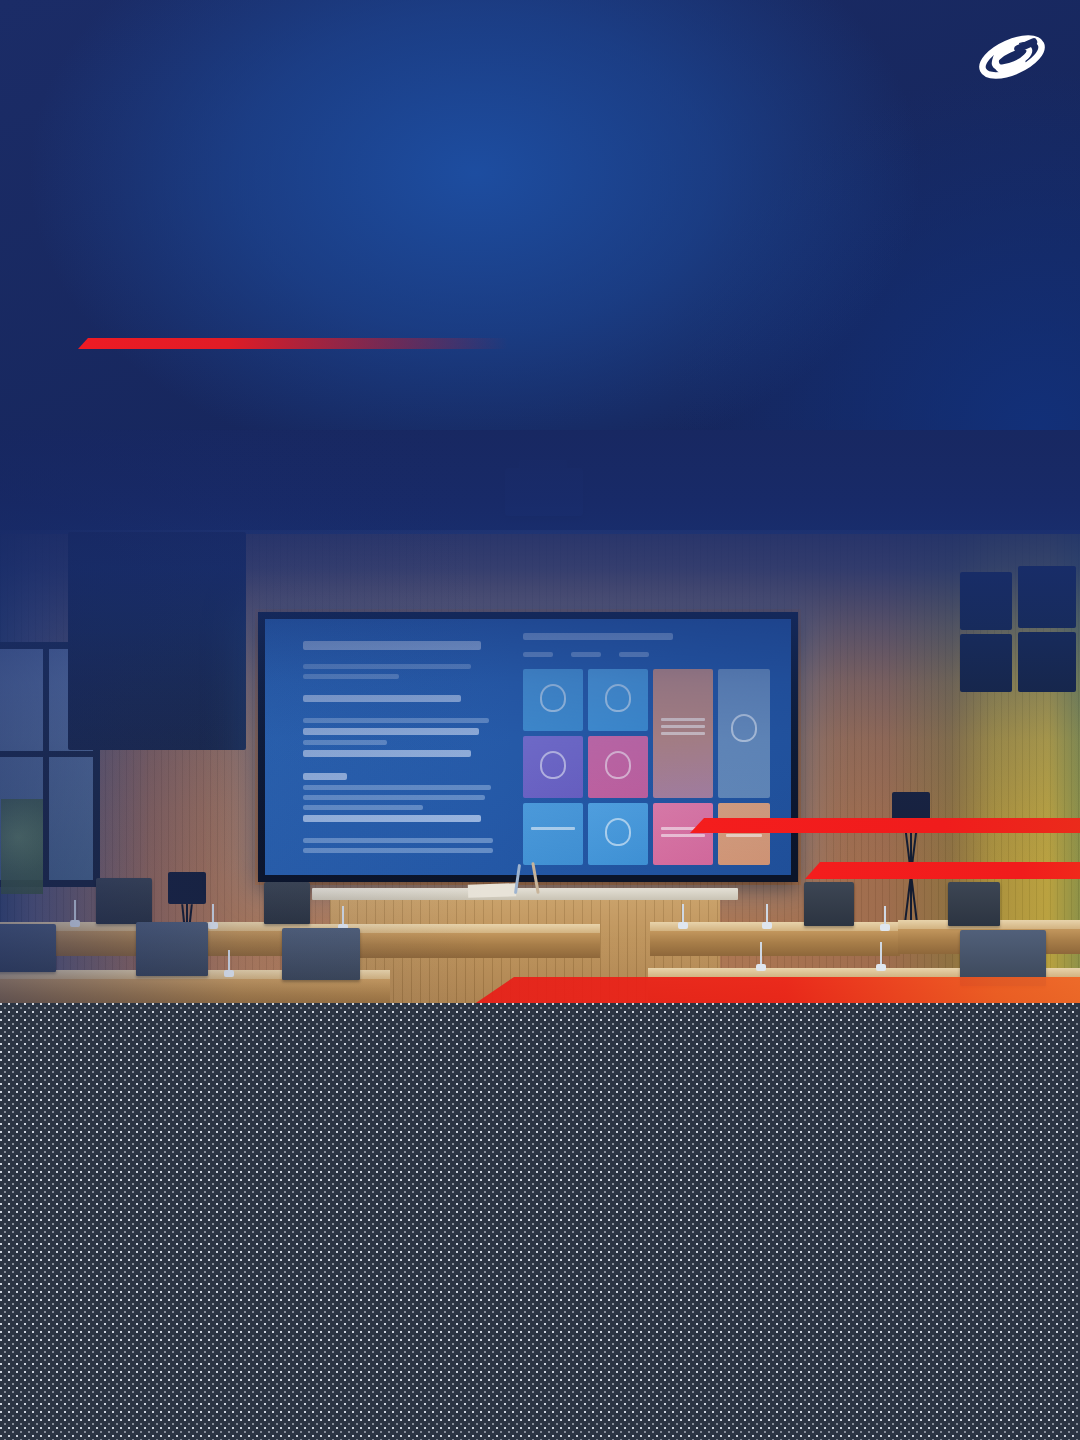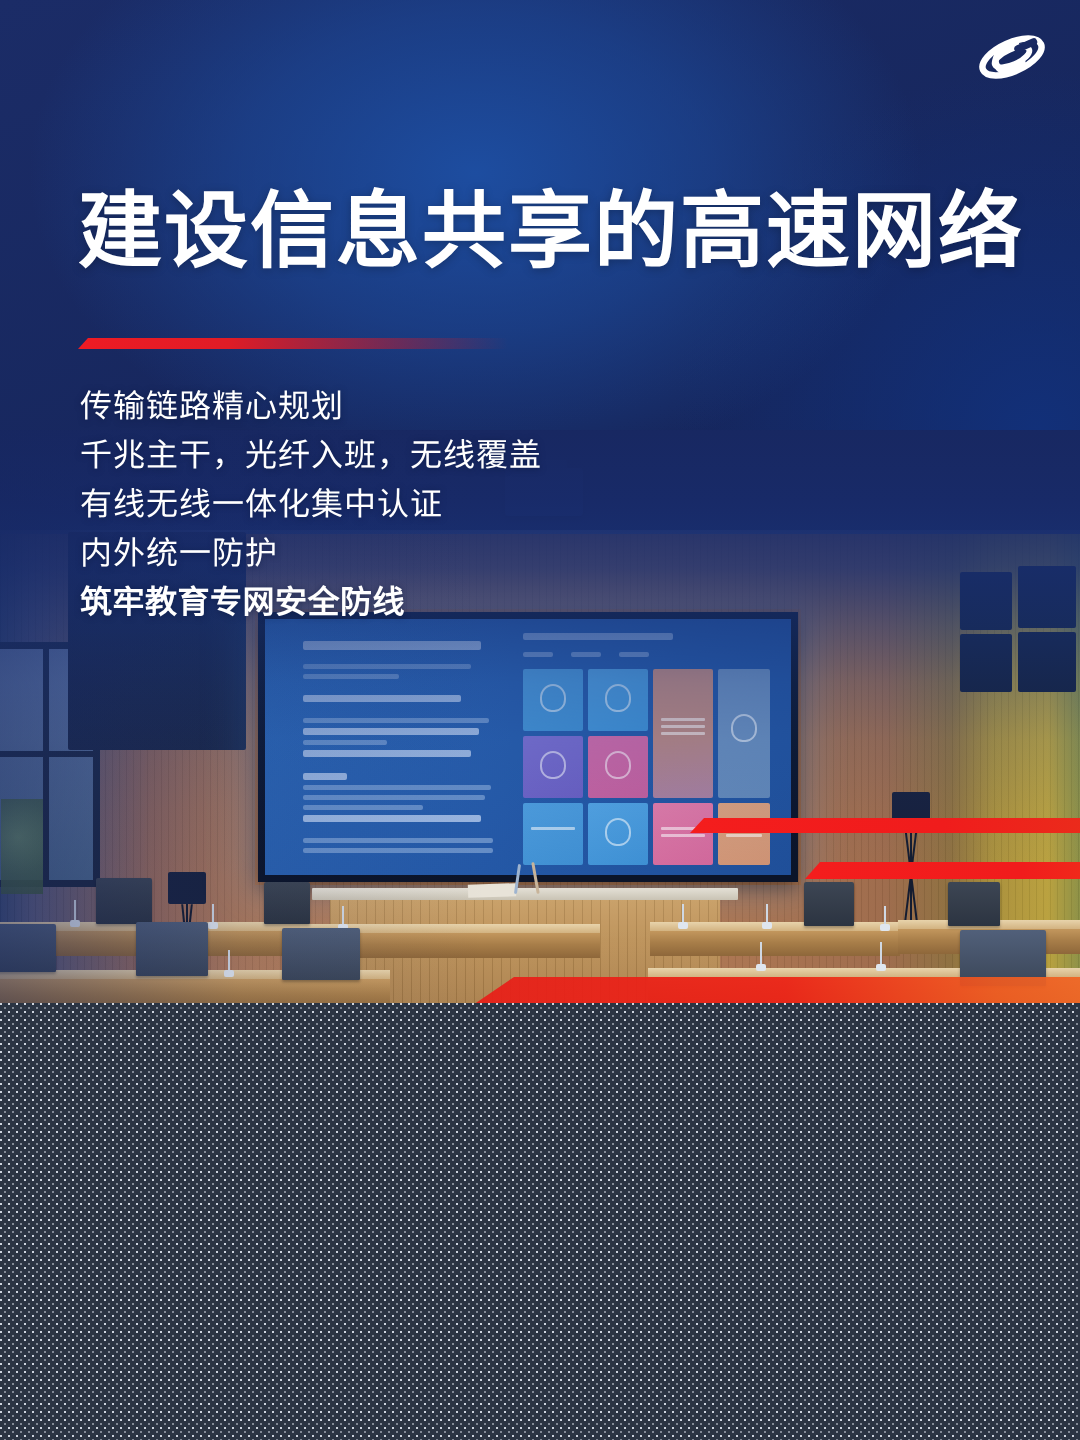--- a/index.html
+++ b/index.html
@@ -541,25 +541,17 @@
     <svg class="logo-mark" viewBox="0 0 100 86" aria-hidden="true">
       <g transform="rotate(-24 50 43)" fill="none" stroke="#ffffff" stroke-linecap="round">
         <ellipse cx="50" cy="43" rx="44" ry="20" stroke-width="9"></ellipse>
         <ellipse cx="50" cy="43" rx="26" ry="10.5" stroke-width="8"></ellipse>
       </g>
       <path d="M62 30 C44 22 24 32 26 46 C28 60 48 64 60 56" fill="none" stroke="#ffffff" stroke-width="9" stroke-linecap="round" transform="rotate(-24 50 43)"></path>
       <path d="M86 36 L62 36" stroke="#1a2a63" stroke-width="10" stroke-linecap="round" transform="rotate(-24 50 43)"></path>
     </svg>
   </div>
 
-  <div class="title">建设信息共享的高速网络</div>
 
   <div class="redbar rb-head"></div>
 
-  <div class="bullets">
-    <div class="bullet">传输链路精心规划</div>
-    <div class="bullet">千兆主干，光纤入班，无线覆盖</div>
-    <div class="bullet">有线无线一体化集中认证</div>
-    <div class="bullet">内外统一防护</div>
-    <div class="bullet strong">筑牢教育专网安全防线</div>
-  </div>
 
 </div>
 
 </body></html>

